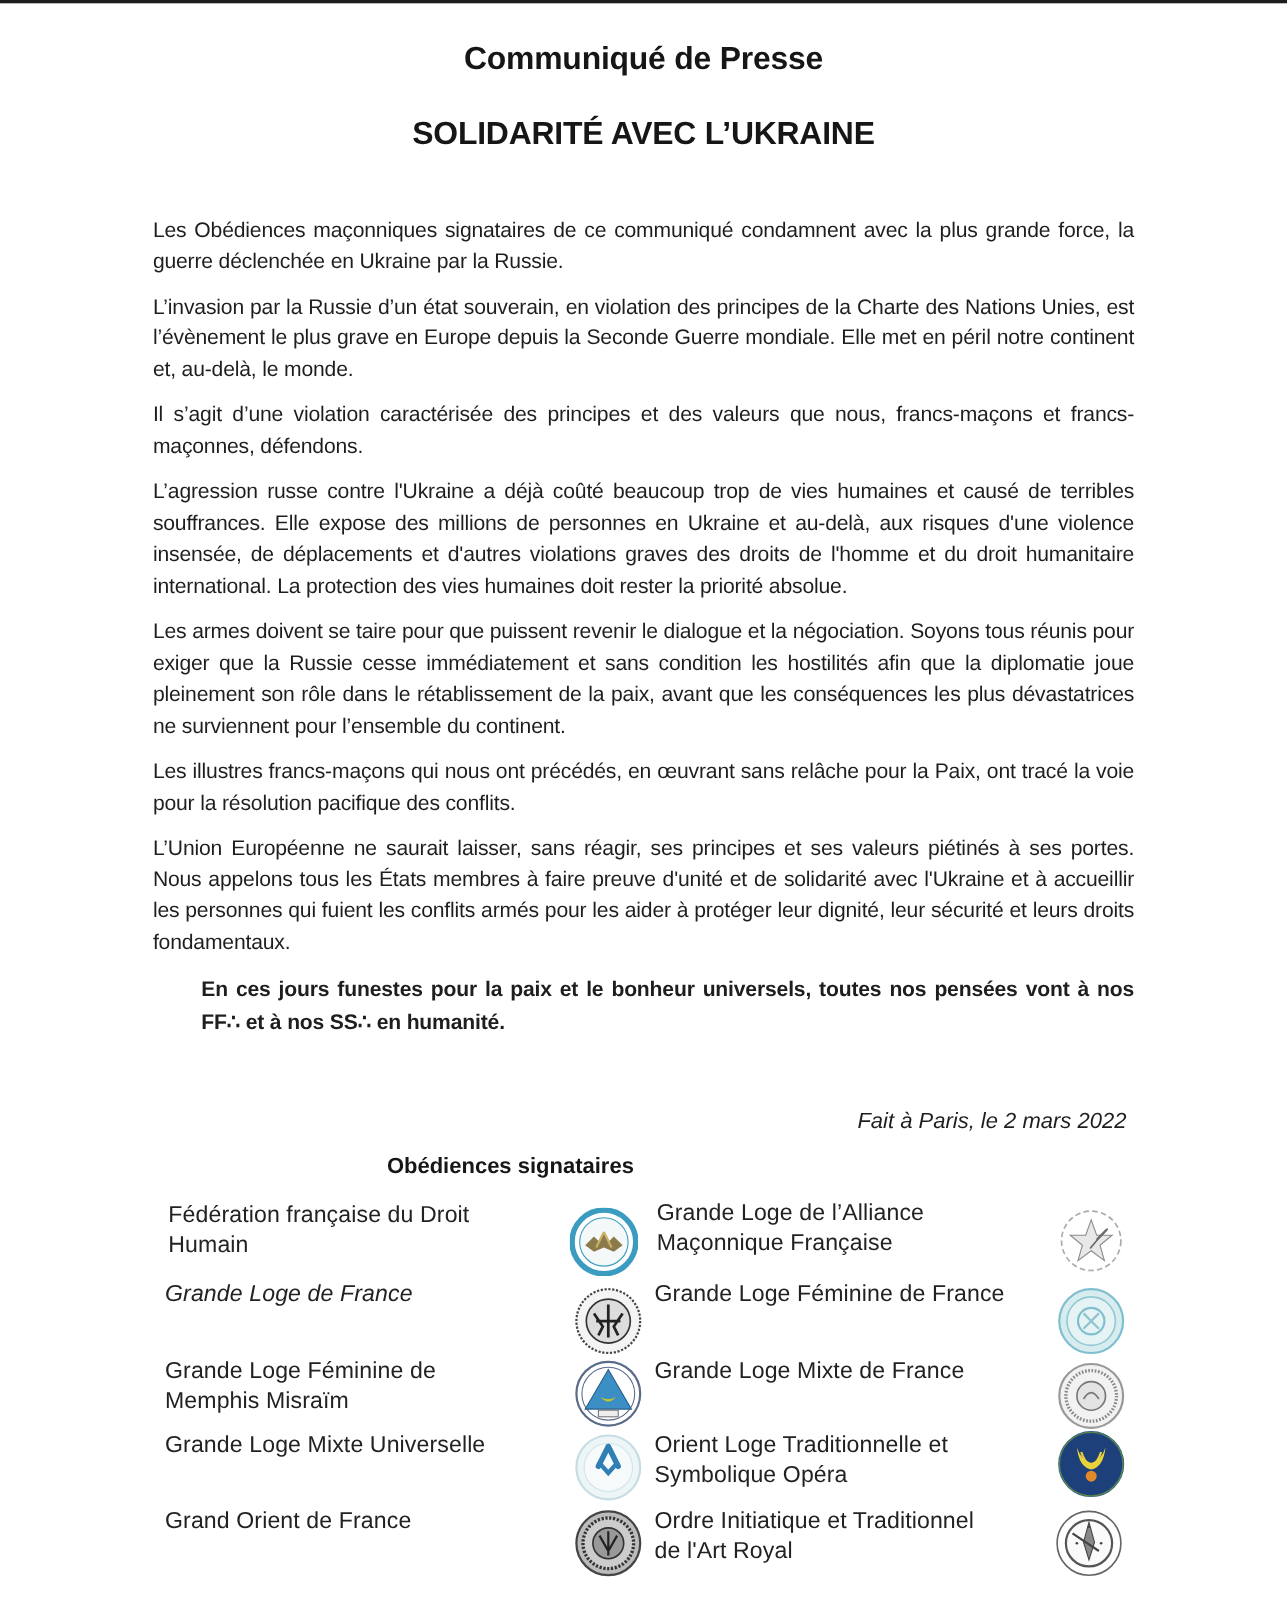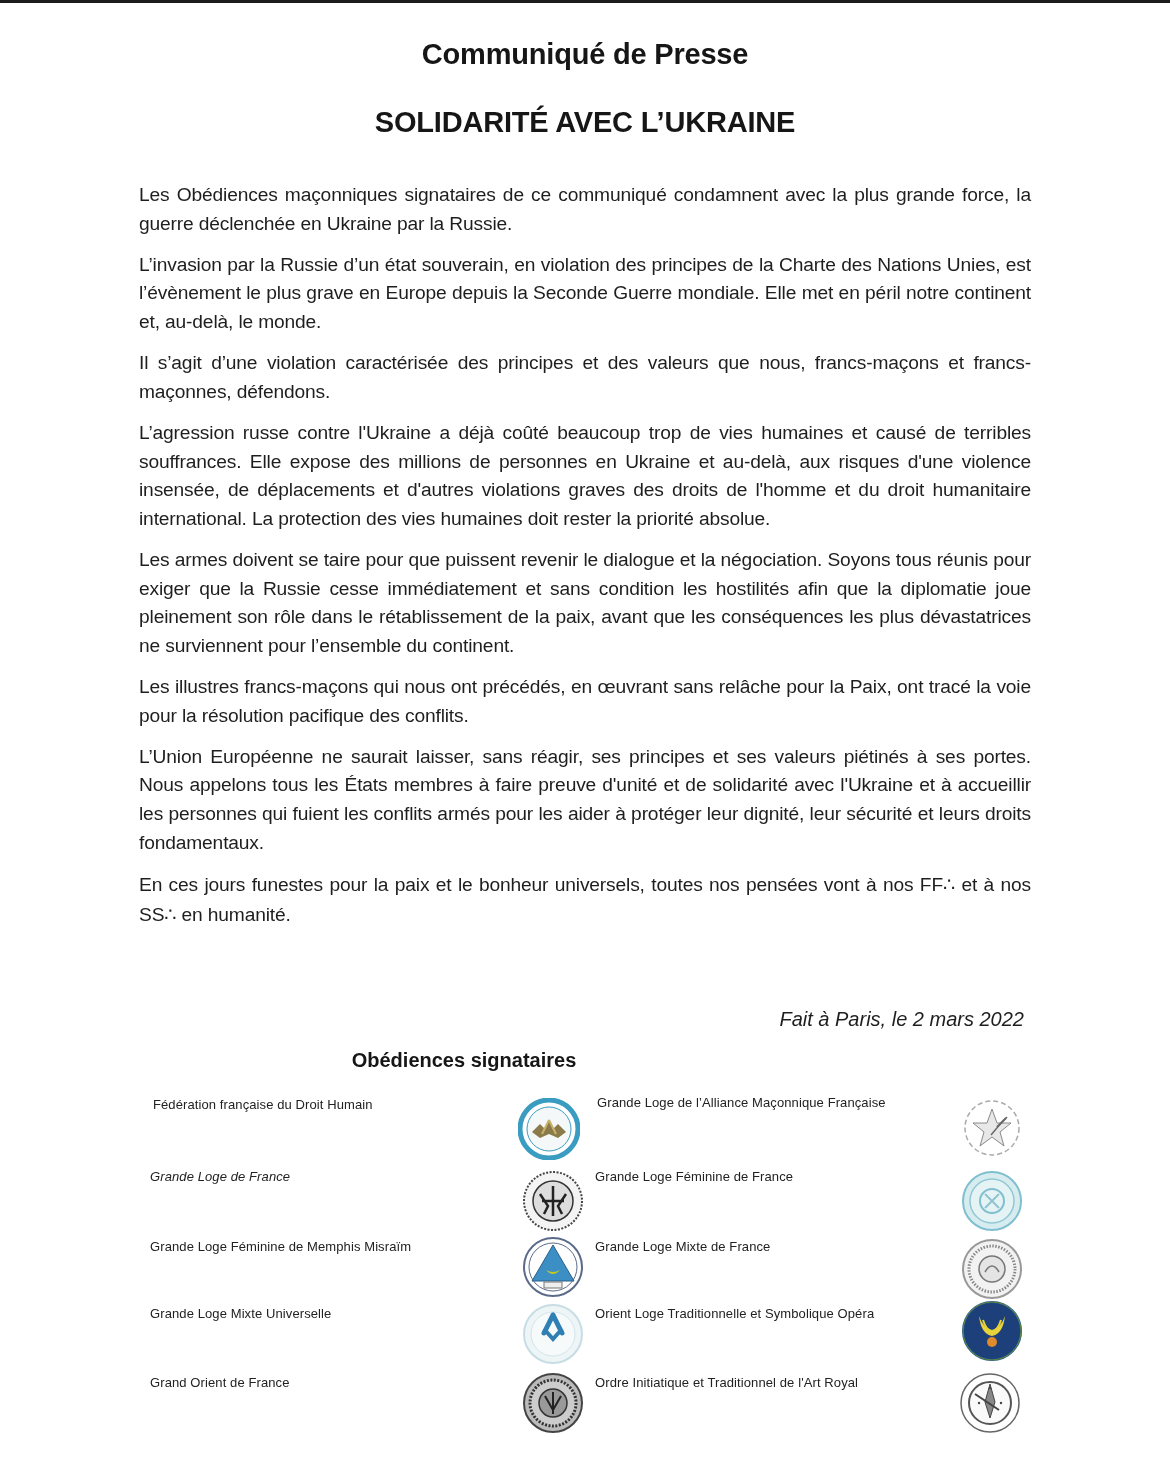--- a/index.html
+++ b/index.html
@@ -4,36 +4,36 @@
   <style>
     * { margin: 0; padding: 0; box-sizing: border-box; }
     html, body { width: 1170px; height: 1461px; background: #ffffff; overflow: hidden; }
     body { position: relative; font-family: "Liberation Sans", sans-serif; color: #1a1a1a; }
     .top-border { position: absolute; left: 0; top: 0; width: 1170px; height: 3px; background: #1c1c1c; }
     .title { position: absolute; left: 0; width: 1170px; text-align: center; font-weight: bold; font-size: 29px; letter-spacing: -0.2px; color: #161616; }
     .title.t1 { top: 38px; }
     .title.t2 { top: 106px; }
     .body-text { position: absolute; left: 139px; width: 892px; font-size: 19.2px; line-height: 28.7px; text-align: justify; letter-spacing: -0.15px; color: #1e1e1e; }
     .body-text p { margin: 0 0 12.3px 0; }
-    .body-text p.bold { font-weight: normal; line-height: 30px; }
+    .body-text p.bold { font-weight: bold; line-height: 30px; margin-left: 44px; }
     .signed { position: absolute; right: 146px; top: 1008px; font-size: 20px; font-style: italic; color: #1e1e1e; }
     .sig-title { position: absolute; left: 0; width: 928px; text-align: center; top: 1049px; font-weight: bold; font-size: 20px; color: #161616; }
-    .sig-name { position: absolute; font-size: 13px; line-height: 26.5px; color: #222; letter-spacing: 0.1px; }
+    .sig-name { position: absolute; font-size: 21px; line-height: 26.5px; color: #222; letter-spacing: 0.1px; }
     .logo { position: absolute; width: 62px; height: 62px; border-radius: 50%; }
     .logo svg { width: 100%; height: 100%; display: block; }
   </style>
 </head>
 <body>
 
 <div class="top-border"></div>
 
 <div class="title t1">Communiqué de Presse</div>
 <div class="title t2">SOLIDARITÉ AVEC L’UKRAINE</div>
 
-<div class="body-text" style="top:181px;">
+<div class="body-text" style="top:196px;">
   <p>Les Obédiences maçonniques signataires de ce communiqué condamnent avec la plus grande force, la guerre déclenchée en Ukraine par la Russie.</p>
   <p>L’invasion par la Russie d’un état souverain, en violation des principes de la Charte des Nations Unies, est l’évènement le plus grave en Europe depuis la Seconde Guerre mondiale. Elle met en péril notre continent et, au-delà, le monde.</p>
   <p>Il s’agit d’une violation caractérisée des principes et des valeurs que nous, francs-maçons et francs-maçonnes, défendons.</p>
   <p>L’agression russe contre l'Ukraine a déjà coûté beaucoup trop de vies humaines et causé de terribles souffrances. Elle expose des millions de personnes en Ukraine et au-delà, aux risques d'une violence insensée, de déplacements et d'autres violations graves des droits de l'homme et du droit humanitaire international. La protection des vies humaines doit rester la priorité absolue.</p>
   <p>Les armes doivent se taire pour que puissent revenir le dialogue et la négociation. Soyons tous réunis pour exiger que la Russie cesse immédiatement et sans condition les hostilités afin que la diplomatie joue pleinement son rôle dans le rétablissement de la paix, avant que les conséquences les plus dévastatrices ne surviennent pour l’ensemble du continent.</p>
   <p>Les illustres francs-maçons qui nous ont précédés, en œuvrant sans relâche pour la Paix, ont tracé la voie pour la résolution pacifique des conflits.</p>
   <p>L’Union Européenne ne saurait laisser, sans réagir, ses principes et ses valeurs piétinés à ses portes. Nous appelons tous les États membres à faire preuve d'unité et de solidarité avec l'Ukraine et à accueillir les personnes qui fuient les conflits armés pour les aider à protéger leur dignité, leur sécurité et leurs droits fondamentaux.</p>
   <p class="bold">En ces jours funestes pour la paix et le bonheur universels, toutes nos pensées vont à nos FF∴ et à nos SS∴ en humanité.</p>
 </div>
 

